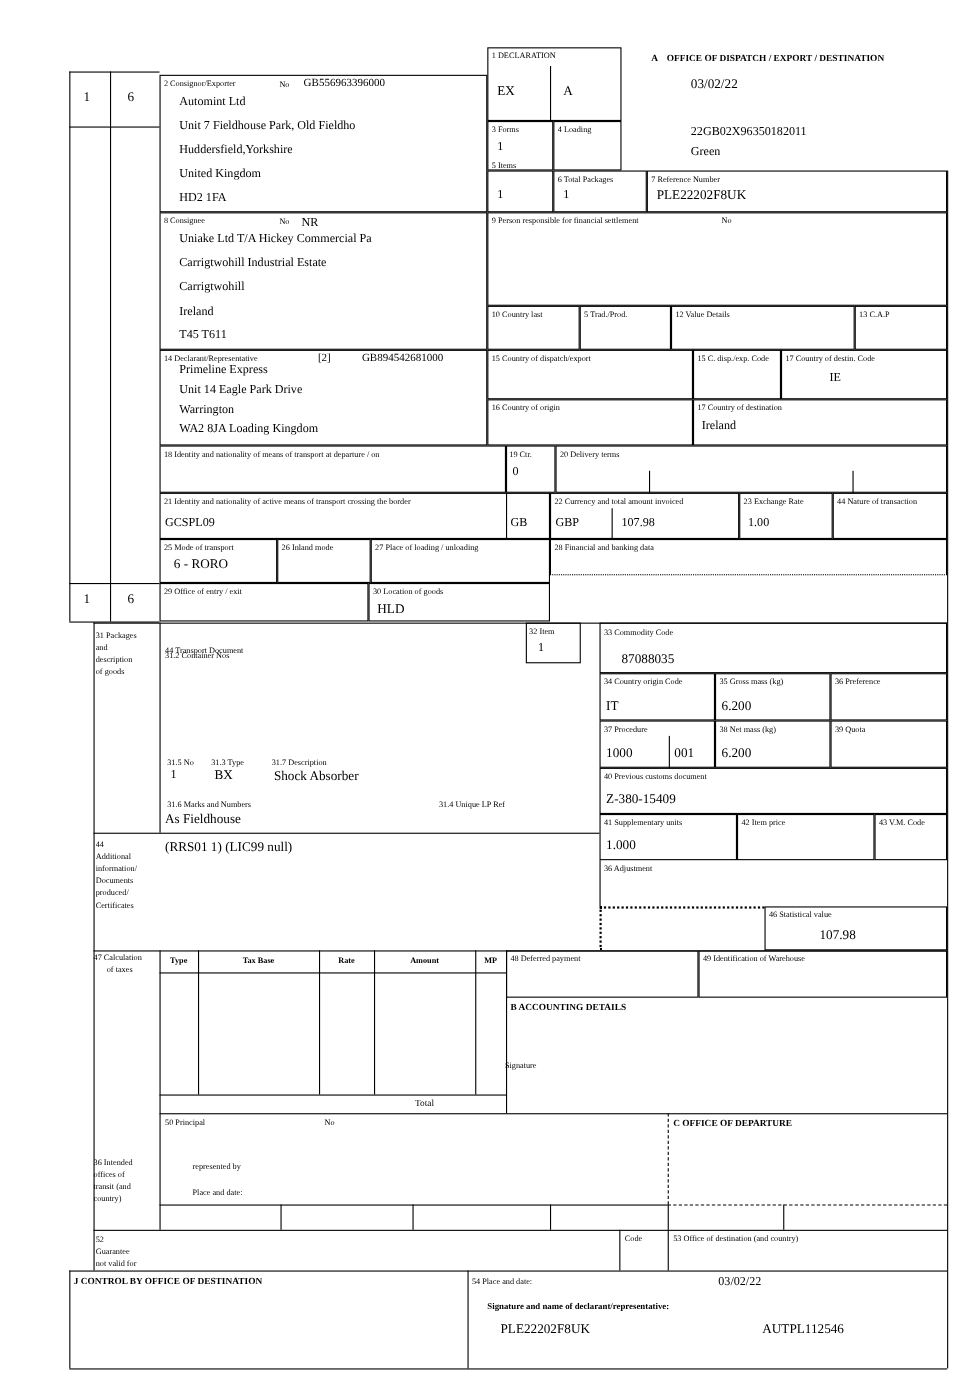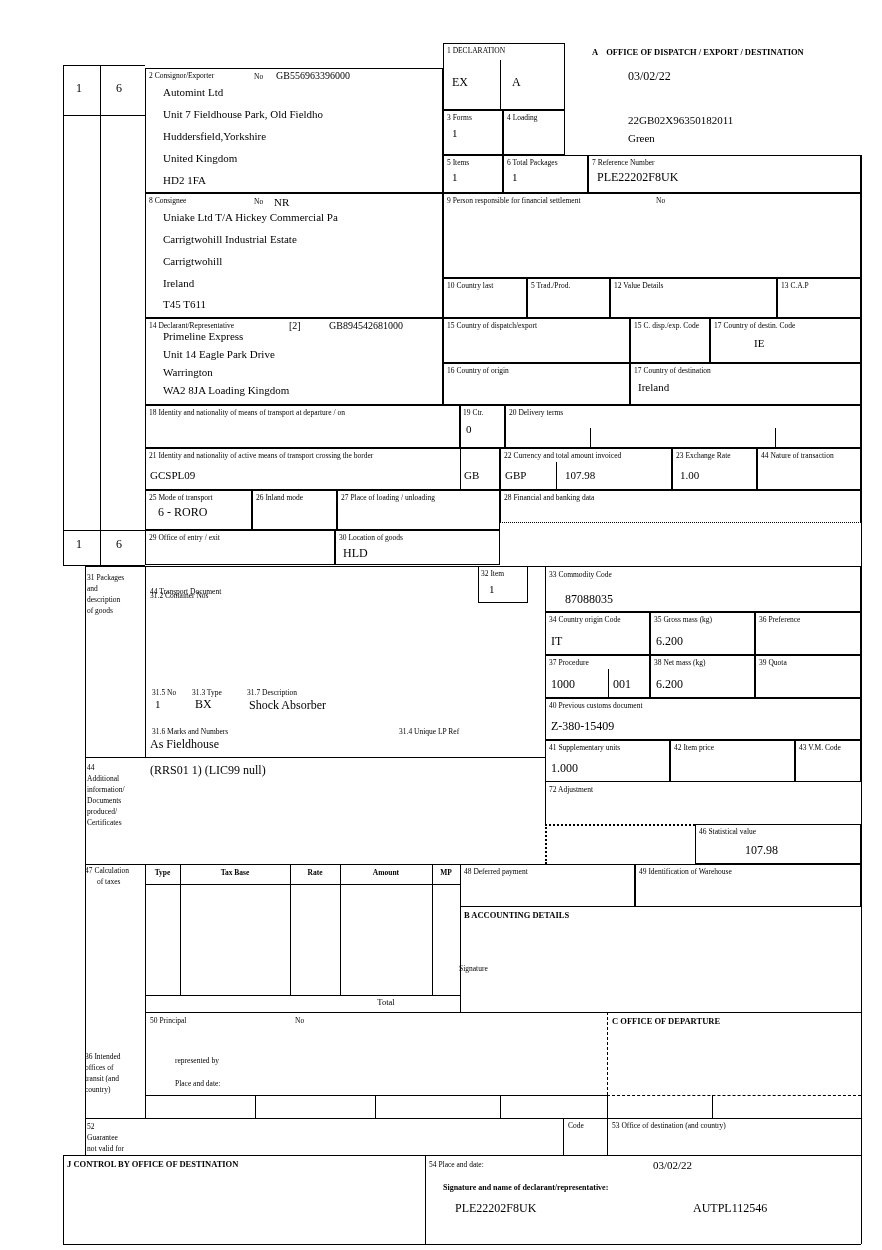--- a/index.html
+++ b/index.html
@@ -58,21 +58,21 @@
   <div class="val" style="left:163px;top:130px">Huddersfield,Yorkshire</div>
   <div class="val" style="left:163px;top:152px">United Kingdom</div>
   <div class="val" style="left:163px;top:174px">HD2 1FA</div>
 
   <div class="box" style="left:443px;top:110px;width:60px;height:45px"></div>
   <div class="lbl" style="left:447px;top:113px">3 Forms</div>
   <div class="val" style="left:452px;top:127px">1</div>
   <div class="box" style="left:503px;top:110px;width:62px;height:45px"></div>
   <div class="lbl" style="left:507px;top:113px">4 Loading</div>
   <div class="box" style="left:443px;top:155px;width:60px;height:38px"></div>
-  <div class="lbl" style="left:447px;top:158px">5 Items</div>
+  <div class="lbl" style="left:447px;top:146px">5 Items</div>
   <div class="val" style="left:452px;top:171px">1</div>
   <div class="box" style="left:503px;top:155px;width:85px;height:38px"></div>
   <div class="lbl" style="left:507px;top:158px">6 Total Packages</div>
   <div class="val" style="left:512px;top:171px">1</div>
   <div class="box" style="left:588px;top:155px;width:273px;height:38px"></div>
   <div class="lbl" style="left:592px;top:158px">7 Reference Number</div>
   <div class="v12" style="left:597px;top:171px">PLE22202F8UK</div>
 
   <div class="box" style="left:145px;top:193px;width:298px;height:125px"></div>
   <div class="lbl" style="left:149px;top:196px">8 Consignee</div>
@@ -225,21 +225,21 @@
   <div class="hl" style="left:85px;top:757px;width:460px"></div>
   <div class="lbl" style="left:87px;top:763px">44</div>
   <div class="lbl" style="left:87px;top:774px">Additional</div>
   <div class="lbl" style="left:87px;top:785px">information/</div>
   <div class="lbl" style="left:87px;top:796px">Documents</div>
   <div class="lbl" style="left:87px;top:807px">produced/</div>
   <div class="lbl" style="left:87px;top:818px">Certificates</div>
   <div class="v12" style="left:150px;top:764px">(RRS01 1) (LIC99 null)</div>
 
   <div class="vl" style="left:545px;top:782px;height:42px"></div>
-  <div class="lbl" style="left:549px;top:785px">72 Adjustment</div>
+  <div class="lbl" style="left:549px;top:785px">36 Adjustment</div>
   <div class="vld" style="left:545px;top:824px;height:40px"></div>
   <div class="hld" style="left:545px;top:824px;width:150px"></div>
   <div class="box" style="left:695px;top:824px;width:166px;height:40px"></div>
   <div class="lbl" style="left:699px;top:827px">46 Statistical value</div>
   <div class="v12" style="left:745px;top:844px">107.98</div>
 
   <div class="hl" style="left:85px;top:864px;width:776px"></div>
   <div class="lbl" style="left:85px;top:866px">47 Calculation</div>
   <div class="lbl" style="left:97px;top:877px">of taxes</div>
   <div class="vl" style="left:145px;top:864px;height:148px"></div>

